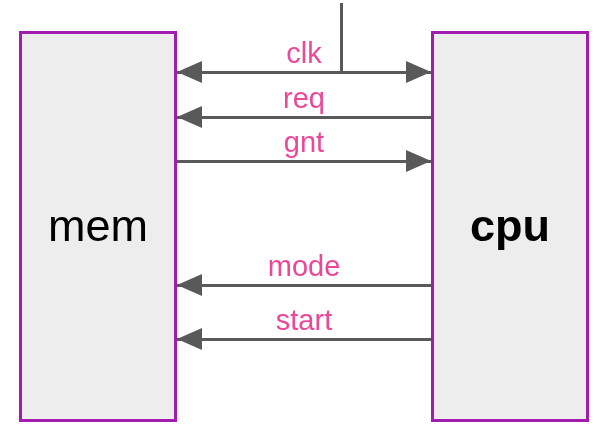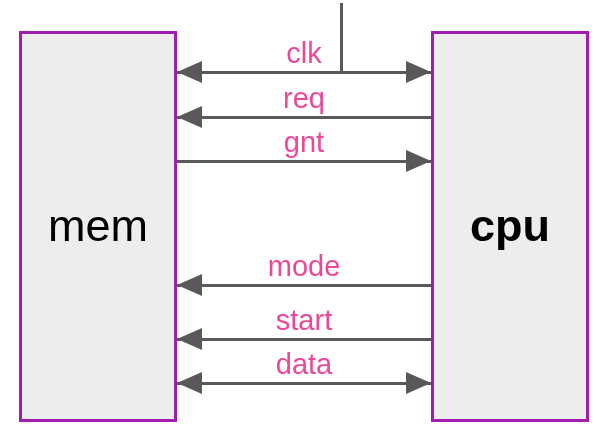--- a/index.html
+++ b/index.html
@@ -131,20 +131,14 @@
 
   </div>
 
   <div class="sig" style="top:299px">
     <div class="sig-label">start</div>
     <div class="sig-line"></div>
     <div class="arrowhead left"></div>
 
   </div>
 
-  <div class="sig" style="top:343px">
-    <div class="sig-label">data</div>
-    <div class="sig-line"></div>
-    <div class="arrowhead left"></div>
-    <div class="arrowhead right"></div>
-  </div>
 
 </div>
 
 </body></html>

